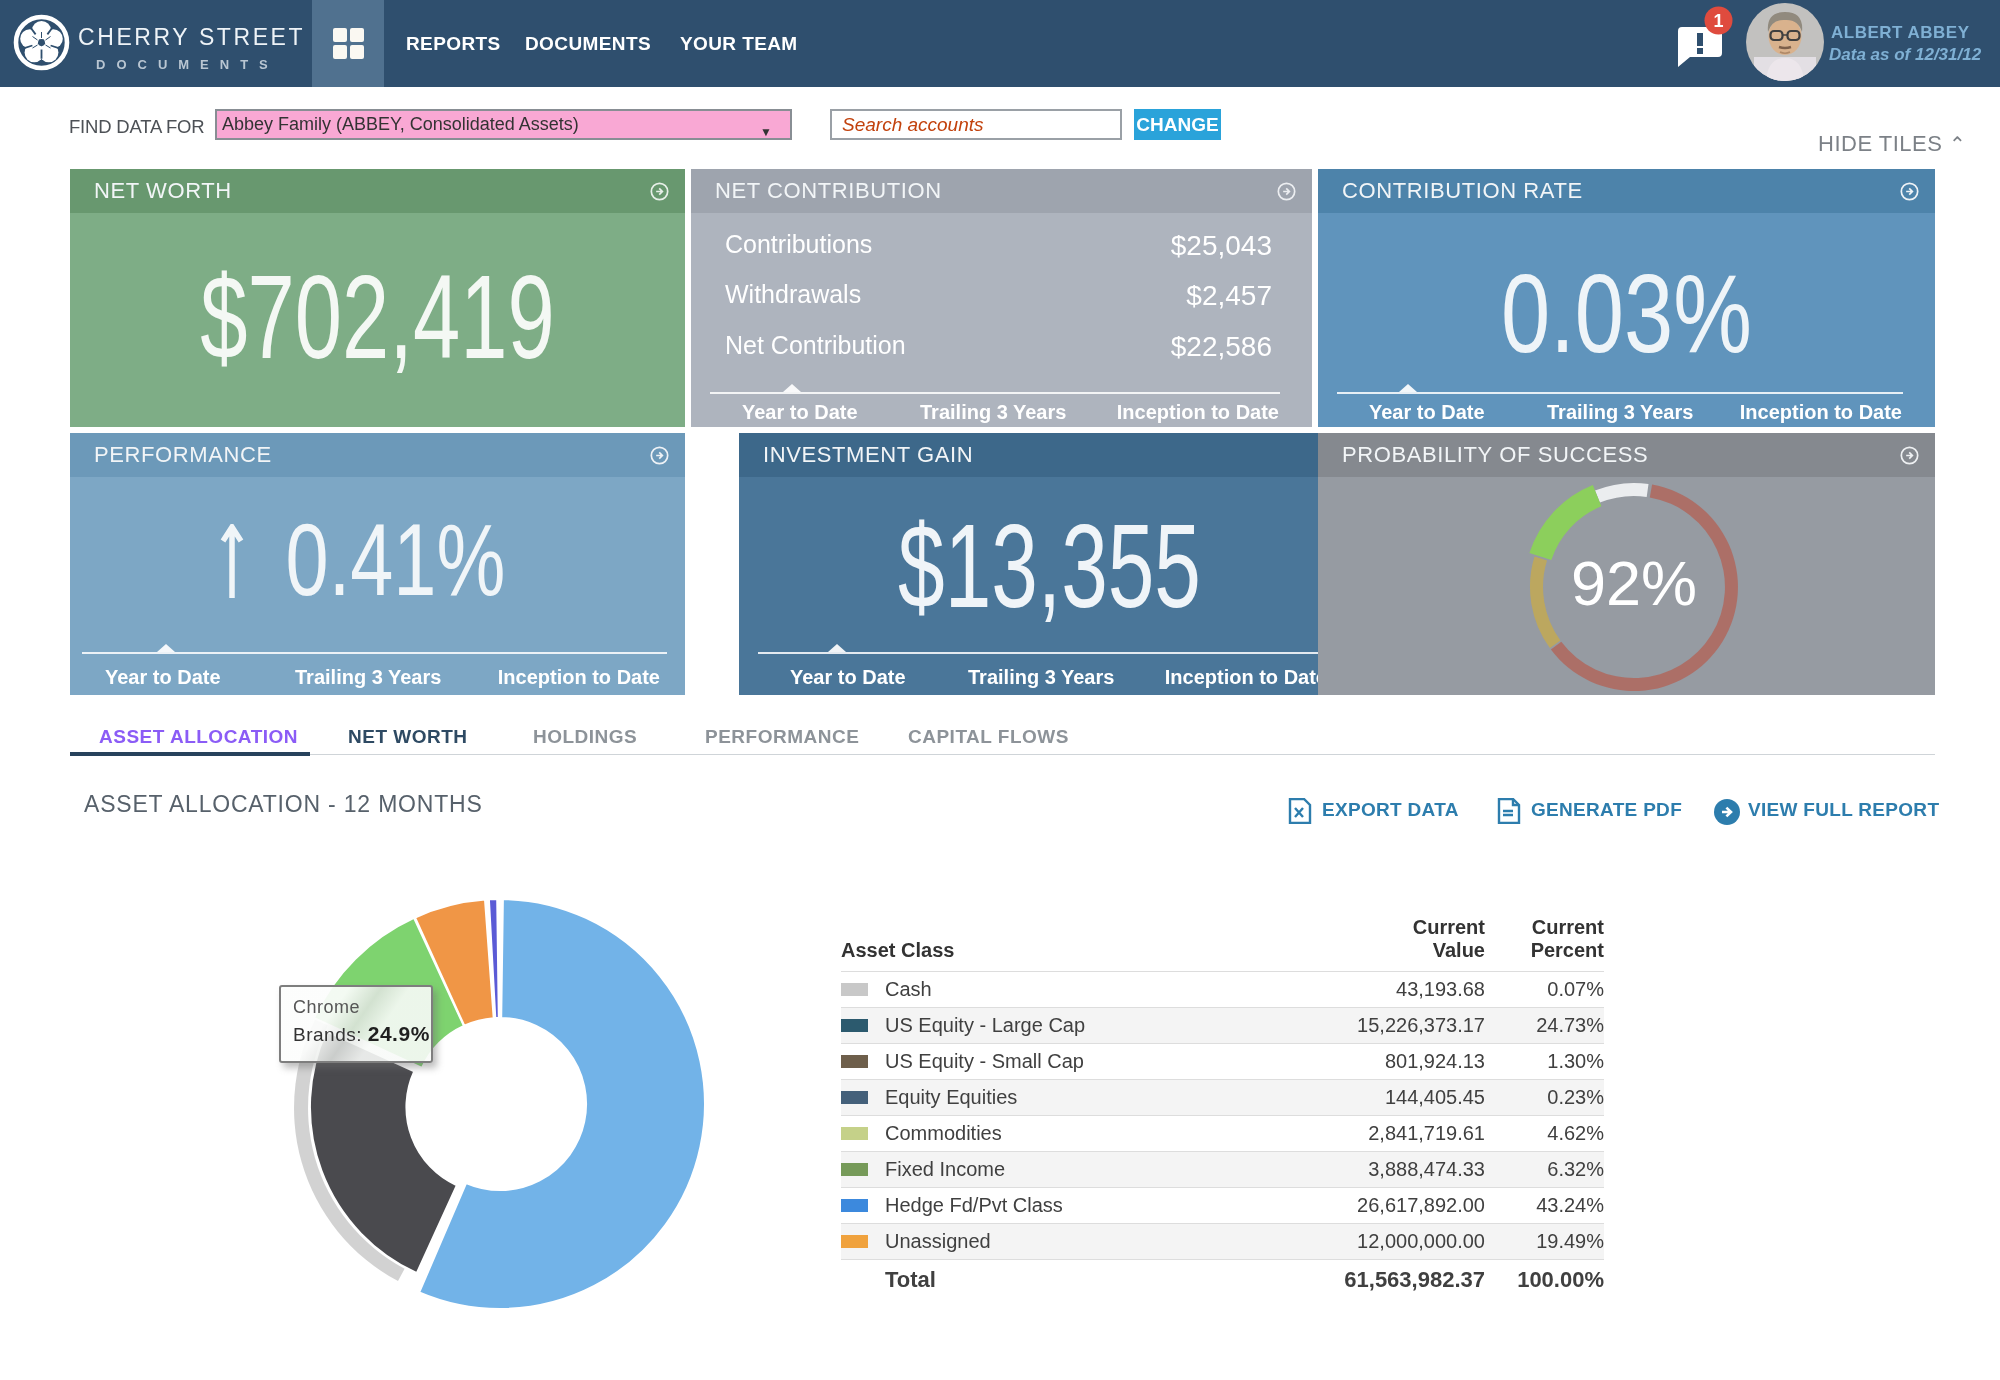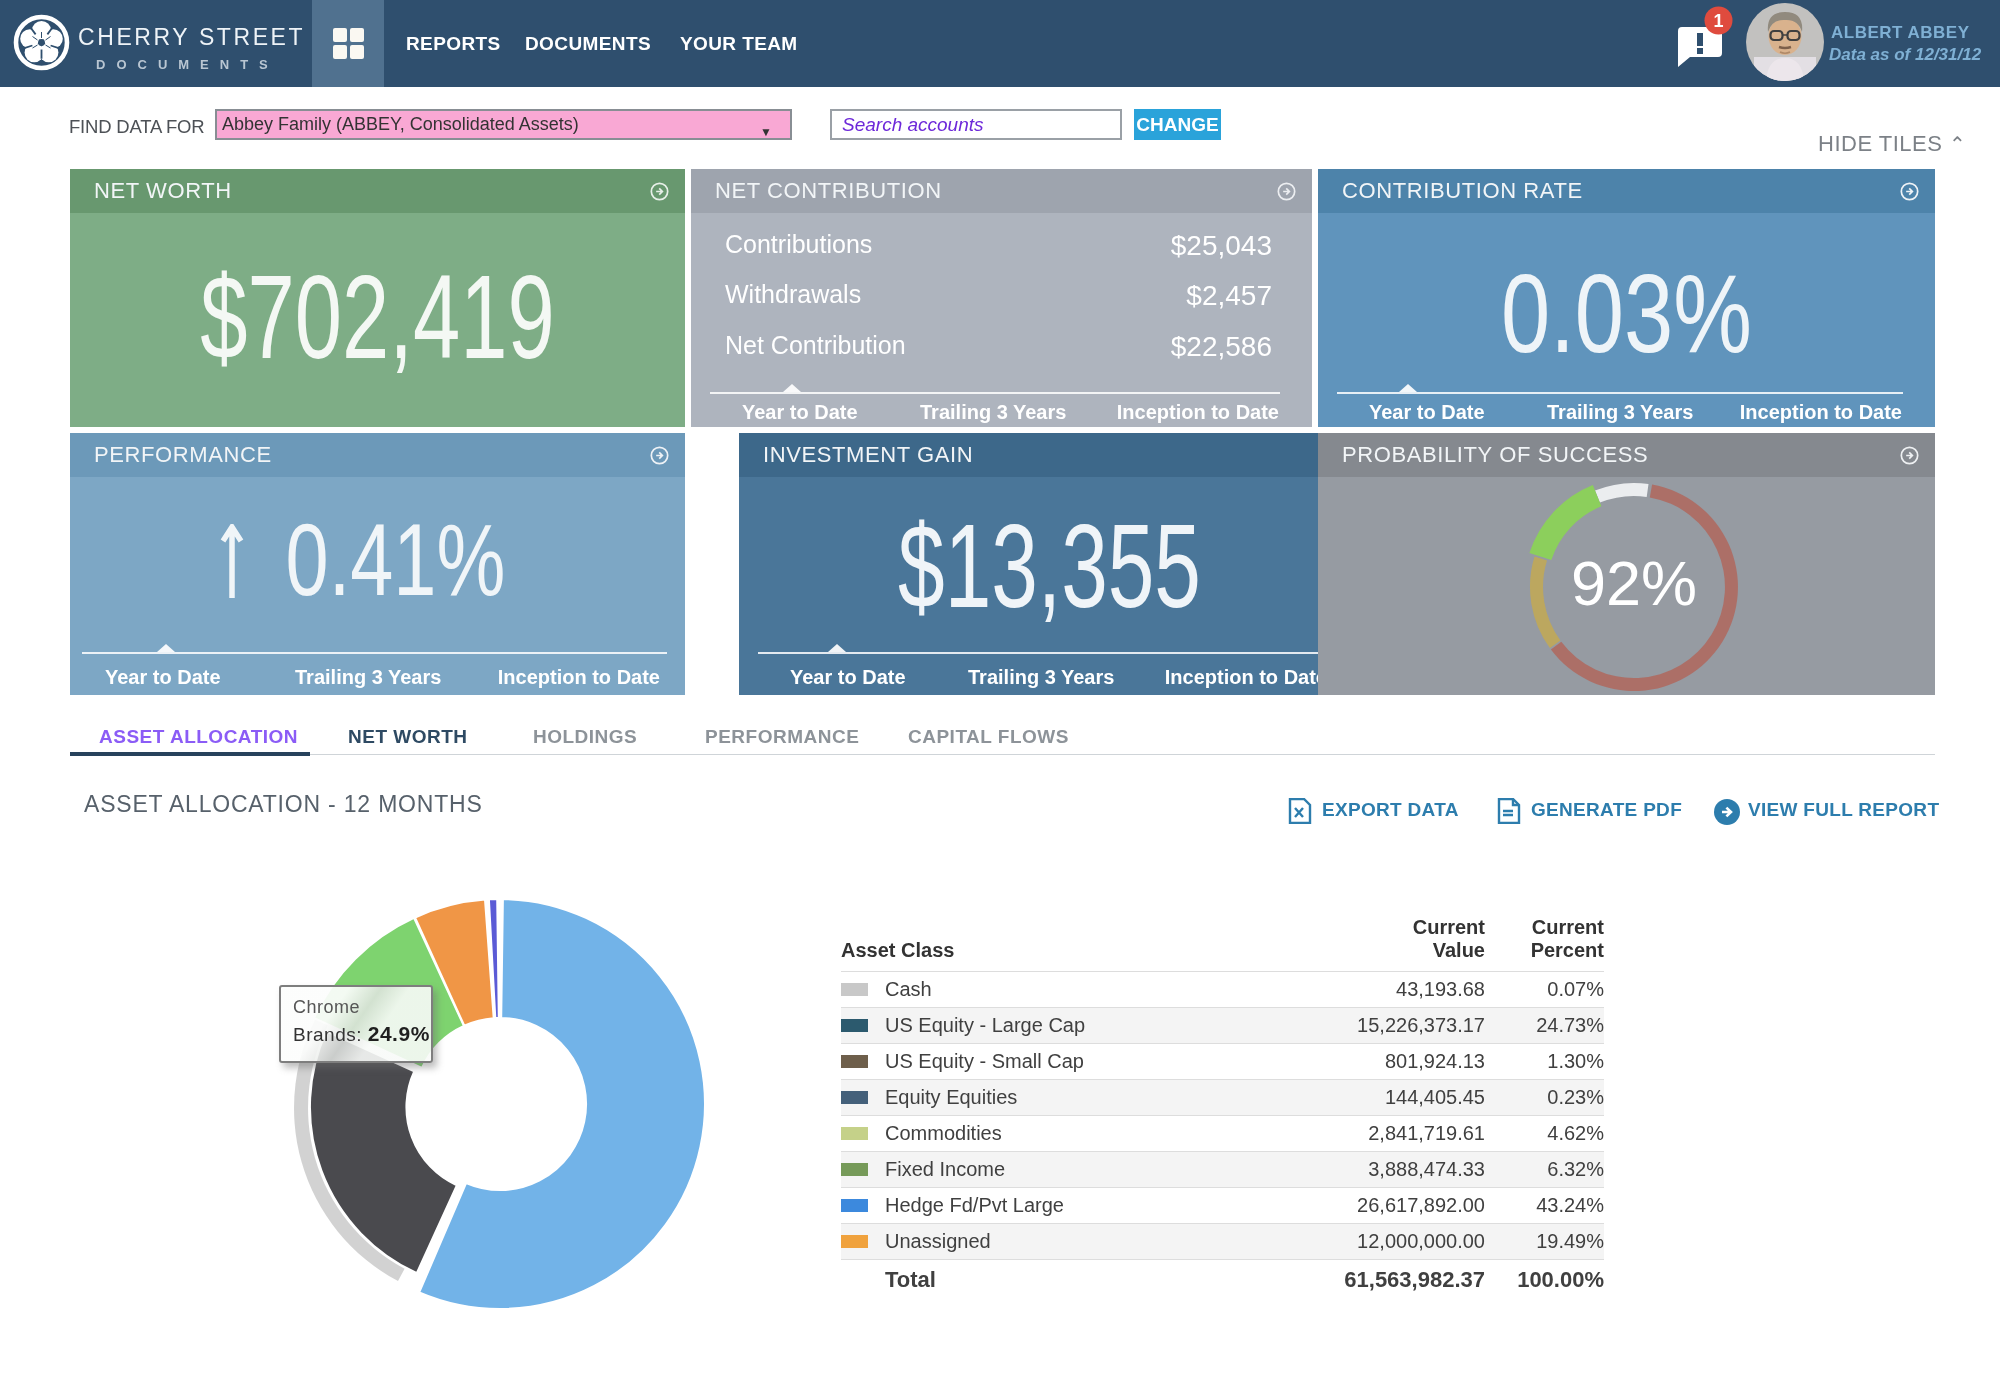--- a/index.html
+++ b/index.html
@@ -14,21 +14,21 @@
   .navtab { position:absolute; left:312px; top:0; width:72px; height:87px; background:#50718f; }
   .navmenu { position:absolute; top:0; height:87px; line-height:87px; color:#ffffff; font-size:19px; font-weight:700; letter-spacing:0.4px; }
   .nm1 { left:406px; } .nm2 { left:525px; } .nm3 { left:680px; }
   .uname { position:absolute; left:1831px; top:23px; color:#7fb0d4; font-size:17px; font-weight:700; letter-spacing:0.5px; white-space:nowrap; }
   .udate { position:absolute; left:1829px; top:45px; color:#7fb0d4; font-size:17px; font-style:italic; font-weight:700; white-space:nowrap; }
 
   
   .findlbl { position:absolute; left:69px; top:116px; font-size:18.5px; color:#4d5156; letter-spacing:-0.2px; }
   .selbox { position:absolute; left:215px; top:109px; width:577px; height:31px; border:2px solid #888e94; background:#f9a8d4; font-size:18px; color:#333; line-height:27px; padding-left:5px; }
   .selbox .arr { position:absolute; right:18px; top:8px; font-size:12px; color:#333; }
-  .srch { position:absolute; left:830px; top:109px; width:292px; height:31px; border:2px solid #9aa0a6; background:#fff; color:#6d28d9; font-style:italic; font-size:19px; line-height:27px; padding-left:10px; }
+  .srch { position:absolute; left:830px; top:109px; width:292px; height:31px; border:2px solid #9aa0a6; background:#fff; color:#c2410c; font-style:italic; font-size:19px; line-height:27px; padding-left:10px; }
   .chg { position:absolute; left:1134px; top:109px; width:87px; height:31px; background:#2aa3da; color:#fff; font-weight:700; font-size:19px; text-align:center; line-height:31px; }
   .hide { position:absolute; left:1818px; top:131px; color:#7c8187; font-size:22px; letter-spacing:0.5px; }
 
   
   .tile { position:absolute; overflow:hidden; }
   .thead { position:absolute; left:0; top:0; right:0; height:44px; color:#f2f5f7; font-size:22px; letter-spacing:0.6px; line-height:44px; padding-left:24px; }
   .tarrow { position:absolute; top:13px; right:16px; width:19px; height:19px; }
   .tbody { position:absolute; left:0; top:44px; right:0; bottom:0; }
   .bignum { position:absolute; left:0; right:0; text-align:center; color:#f4f8f4; font-weight:400; transform:scaleX(0.76); transform-origin:50% 50%; white-space:nowrap; }
   .tfoot-line { position:absolute; left:14px; right:14px; height:2px; background:rgba(255,255,255,0.85); }
@@ -338,21 +338,21 @@
         <td class="v">4.62%</td>
       </tr>
     <tr class="alt">
         <td><span class="sw" style="background:#769a59"></span></td>
         <td>Fixed Income</td>
         <td class="v">3,888,474.33</td>
         <td class="v">6.32%</td>
       </tr>
     <tr>
         <td><span class="sw" style="background:#3c89dd"></span></td>
-        <td>Hedge Fd/Pvt Large</td>
+        <td>Hedge Fd/Pvt Class</td>
         <td class="v">26,617,892.00</td>
         <td class="v">43.24%</td>
       </tr>
     <tr class="alt">
         <td><span class="sw" style="background:#f0a23d"></span></td>
         <td>Unassigned</td>
         <td class="v">12,000,000.00</td>
         <td class="v">19.49%</td>
       </tr>
     <tr class="tot">

